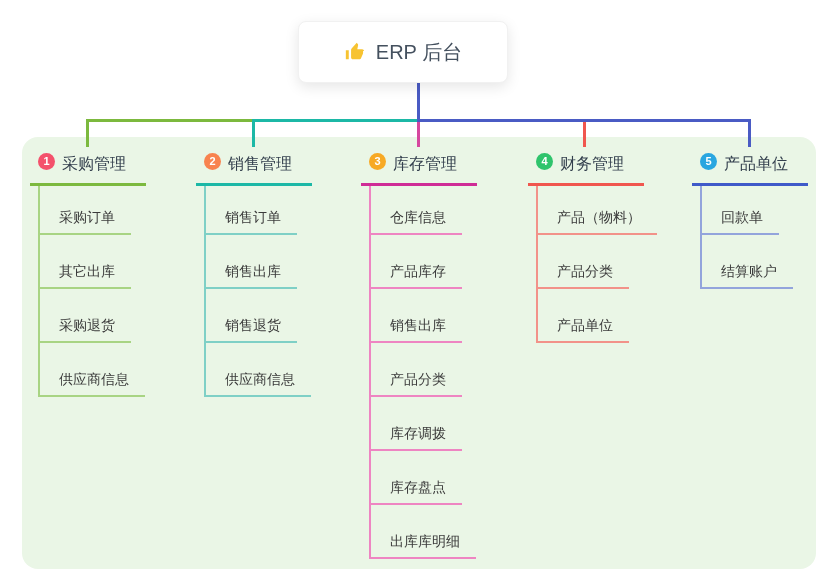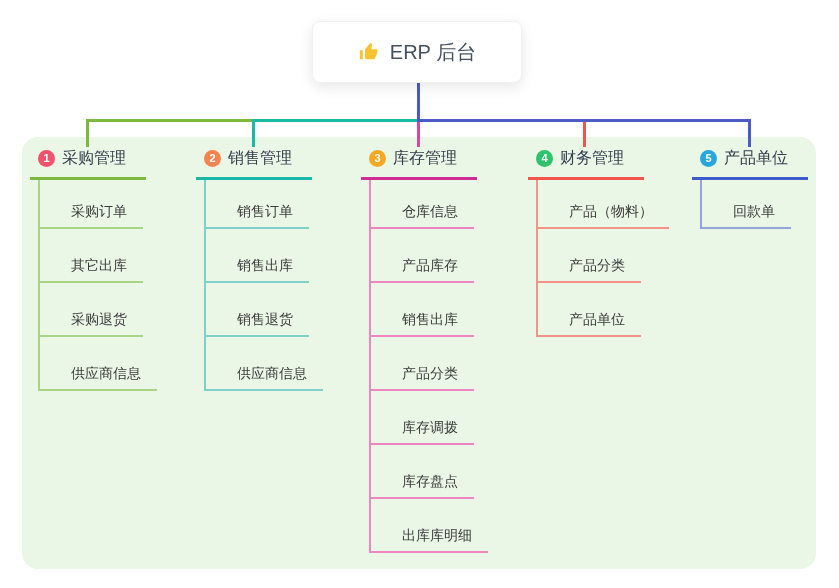--- a/index.html
+++ b/index.html
@@ -4,21 +4,21 @@
 <style>
   html,body{margin:0;padding:0;background:#ffffff;}
   body{font-family:"Liberation Sans","DejaVu Sans",sans-serif;}
   .stage{position:relative;width:839px;height:588px;background:#ffffff;overflow:hidden;}
 
   
   .panel{position:absolute;left:22px;top:137px;width:794px;height:432px;
          background:#eaf6e6;border-radius:16px;}
 
   
-  .root-card{position:absolute;left:312px;top:21px;width:208px;height:60px;
+  .root-card{position:absolute;left:298px;top:21px;width:208px;height:60px;
     background:#ffffff;border:1px solid #f1f1f1;border-radius:8px;
     box-shadow:0 4px 14px rgba(0,0,0,0.10);
     display:flex;align-items:center;justify-content:center;gap:10px;
     font-size:20px;color:#44505e;cursor:default;}
   .thumb{width:22px;height:22px;display:inline-block;}
 
   
   .line{position:absolute;}
   .root-drop{left:417px;top:81px;width:3px;height:41px;background:#4a5bc4;}
   .trunk{top:119px;height:3px;}
@@ -39,25 +39,25 @@
   .bc2{--line:#1cb8a6;--child:#7fd0c6;--badge:#f8834f;}
   .bc3{--line:#cf2c96;--child:#ee85c2;--badge:#f7a924;}
   .bc4{--line:#f0564e;--child:#f29289;--badge:#2fc46c;}
   .bc5{--line:#3f5ac9;--child:#93a4dc;--badge:#29a6e0;}
 
   .bheader{width:116px;box-sizing:border-box;display:flex;align-items:center;gap:7px;
     padding:7px 0 8px 8px;border-bottom:3px solid var(--line);cursor:default;}
   .badge{width:17px;height:17px;border-radius:50%;background:var(--badge);
     color:#ffffff;font-size:11px;font-weight:bold;line-height:17px;text-align:center;
     flex:0 0 auto;}
-  .blabel{font-size:16px;color:#333f4d;white-space:nowrap;}
+  .blabel{font-size:16px;color:#333f4d;white-space:nowrap;margin-top:6px;}
 
   .children{margin-left:8px;border-left:2px solid var(--child);width:max-content;}
   .child{width:max-content;box-sizing:border-box;height:54px;display:flex;
-    align-items:flex-end;padding:0 16px 6px 31px;border-bottom:2px solid var(--child);
+    align-items:flex-end;padding:0 16px 6px 19px;border-bottom:2px solid var(--child);
     font-size:14px;color:#3b3b3b;white-space:nowrap;cursor:default;}
   .child:first-child{height:49px;}
 </style>
 </head>
 <body>
 
 <div class="stage">
 
   <div class="panel"></div>
 
@@ -134,16 +134,17 @@
     </div>
   </div>
 
   <div class="branch br5 bc5">
     <div class="bheader">
       <span class="badge">5</span>
       <span class="blabel">产品单位</span>
     </div>
     <div class="children">
       <div class="child">回款单</div>
+      <div class="child">结算账户</div>
     </div>
   </div>
 
 </div>
 
 </body></html>

